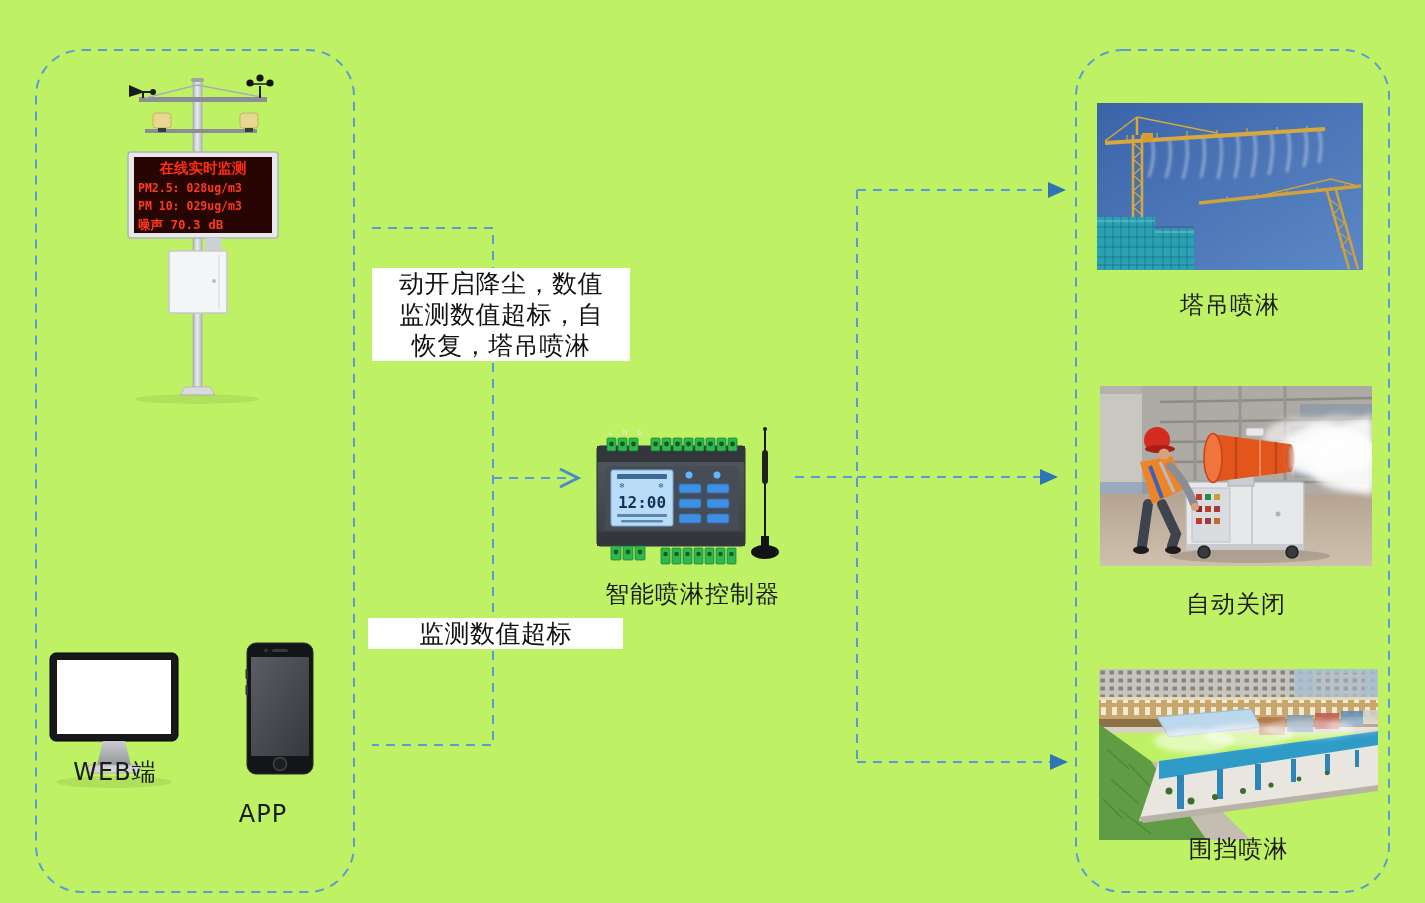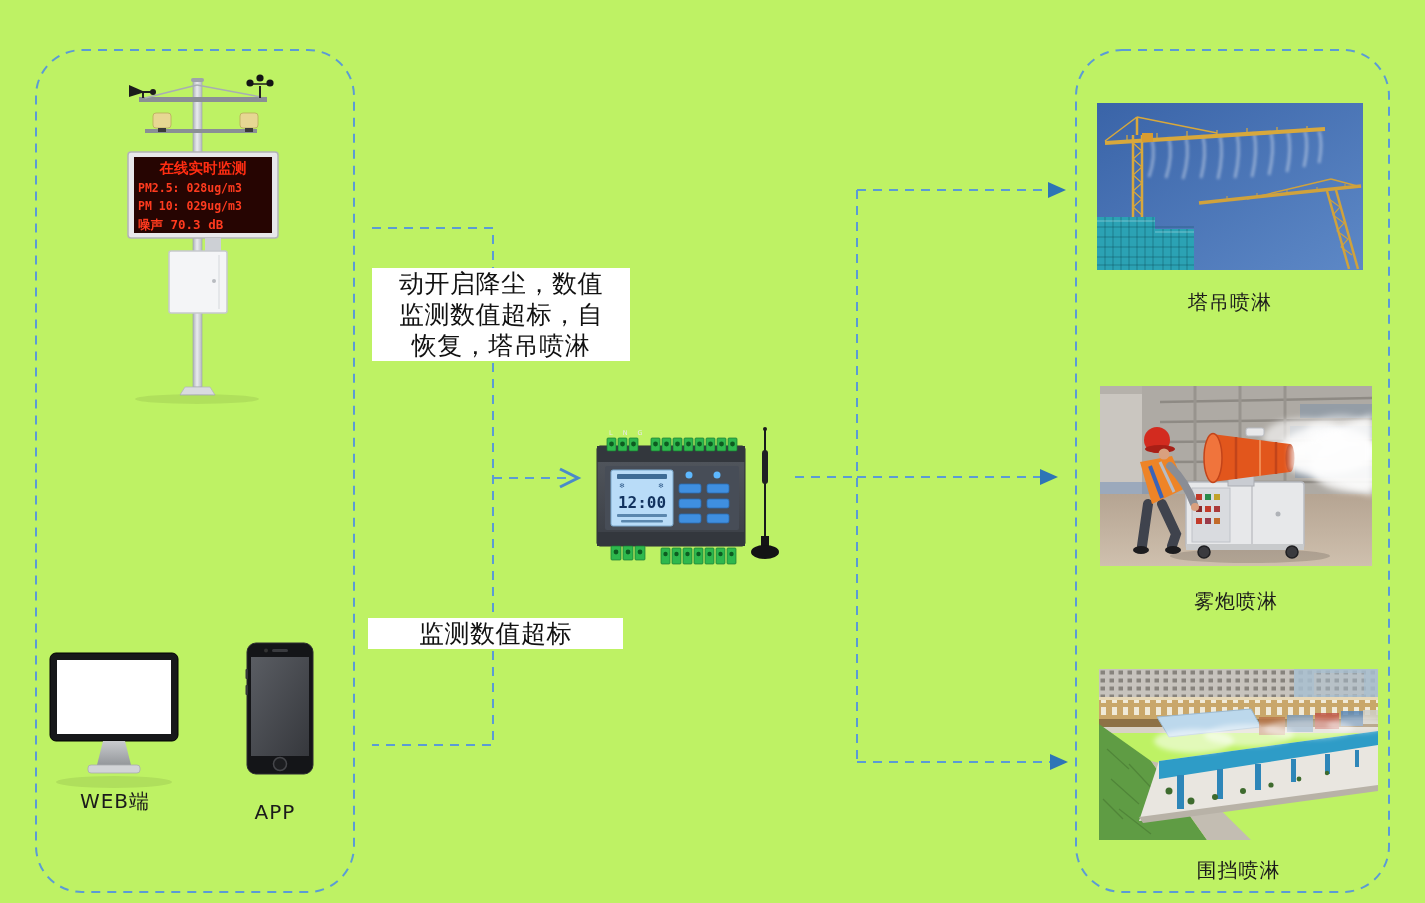--- a/index.html
+++ b/index.html
@@ -1,20 +1,20 @@
 <!DOCTYPE html>
 <html><head>
 <meta charset="utf-8">
 <style>
   html,body{margin:0;padding:0;background:#fff;}
   body{font-family:"DejaVu Sans","Liberation Sans",sans-serif;}
   .canvas{position:relative;width:1425px;height:903px;background:#bef264;overflow:hidden;}
   .abs{position:absolute;}
   .overlay{position:absolute;left:0;top:0;pointer-events:none;}
-  .lbl{position:absolute;text-align:center;font-size:20px;color:#1b1b1b;letter-spacing:1px;}
+  .lbl{position:absolute;text-align:center;font-size:24px;color:#1b1b1b;letter-spacing:1px;}
   .note{position:absolute;text-align:center;font-size:25px;line-height:31px;color:#111;background:#fff;letter-spacing:0.5px;}
   .photo{position:absolute;display:block;}
   svg{display:block;}
 </style>
 </head>
 <body>
 
 <div class="canvas">
 
   <svg class="overlay" width="1425" height="903" viewBox="0 0 1425 903">
@@ -100,38 +100,38 @@
         <stop offset="0" stop-color="#c9cbce"></stop>
           <stop offset="1" stop-color="#94979b"></stop>
       </linearGradient>
     </defs>
     <rect x="5" y="5" width="128" height="88" rx="6" fill="#17181a" stroke="#000" stroke-width="1"></rect>
     <rect x="12" y="12" width="114" height="74" fill="#ffffff"></rect>
     <polygon points="58,93 80,93 86,117 52,117" fill="url(#mn-neck)"></polygon>
     <rect x="43" y="117" width="52" height="8" rx="3" fill="#d2d4d7" stroke="#a9acb0" stroke-width="0.8"></rect>
     <ellipse cx="69" cy="134" rx="58" ry="6" fill="rgba(0,0,0,0.08)"></ellipse>
   </svg>
-  <div class="lbl" style="left:45px;top:788px;width:140px">WEB端</div>
+  <div class="lbl" style="left:45px;top:756px;width:140px">WEB端</div>
 
   <svg class="abs" style="left:245px;top:641px" width="70" height="138" viewBox="0 0 70 138">
     <defs>
       <linearGradient id="ph-scr" x1="0" y1="0" x2="1" y2="1">
         <stop offset="0" stop-color="#5a5d63"></stop>
           <stop offset="1" stop-color="#36383d"></stop>
       </linearGradient>
     </defs>
     <rect x="2" y="2" width="66" height="131" rx="9" fill="#141518" stroke="#2c2d31" stroke-width="1"></rect>
     <rect x="0.5" y="28" width="2.5" height="10" rx="1" fill="#35363a"></rect>
     <rect x="0.5" y="44" width="2.5" height="10" rx="1" fill="#35363a"></rect>
     <rect x="27" y="8" width="16" height="3" rx="1.5" fill="#3a3b3f"></rect>
     <circle cx="21" cy="9.5" r="2" fill="#333"></circle>
     <rect x="6" y="16" width="58" height="99" fill="url(#ph-scr)"></rect>
     <circle cx="35" cy="123" r="6.5" fill="#1c1d20" stroke="#45464a" stroke-width="1.5"></circle>
   </svg>
-  <div class="lbl" style="left:220px;top:800px;width:110px">APP</div>
+  <div class="lbl" style="left:208px;top:800px;width:110px">APP</div>
 
   <div class="note" style="left:372px;top:268px;width:258px">
     <div>动开启降尘，数值</div>
     <div>监测数值超标，自</div>
     <div>恢复，塔吊喷淋</div>
   </div>
   <div class="note" style="left:368px;top:618px;width:255px">监测数值超标</div>
 
   <svg class="abs" style="left:595px;top:424px" width="205" height="145" viewBox="0 0 205 145">
     <defs>
@@ -228,20 +228,21 @@
         <circle cx="70.5" cy="130" r="2.2"></circle>
           <circle cx="81.5" cy="130" r="2.2"></circle>
           <circle cx="92.5" cy="130" r="2.2"></circle>
           <circle cx="103.5" cy="130" r="2.2"></circle>
           <circle cx="114.5" cy="130" r="2.2"></circle>
           <circle cx="125.5" cy="130" r="2.2"></circle>
           <circle cx="136.5" cy="130" r="2.2"></circle>
       </g>
     </g>
   </svg>
+  <div class="lbl" style="left:565px;top:578px;width:255px">智能喷淋控制器</div>
 
   <svg class="photo" style="left:1097px;top:103px" width="266" height="167" viewBox="0 0 266 167">
     <defs>
       <linearGradient id="tc-sky" x1="0" y1="0" x2="1" y2="1">
         <stop offset="0" stop-color="#3a64a8"></stop>
           <stop offset="1" stop-color="#5d88c6"></stop>
       </linearGradient>
       <filter id="tc-blur">
           <feGaussianBlur stdDeviation="1.6"></feGaussianBlur>
         </filter>
@@ -412,21 +413,21 @@
       <polygon points="40,76 72,70 86,102 52,118" fill="#ee8427"></polygon>
       <line x1="50" y1="80" x2="62" y2="112" stroke="#3a63b8" stroke-width="4"></line>
       <line x1="60" y1="76" x2="74" y2="106" stroke="#b8bcc4" stroke-width="3"></line>
       <path d="M70 80 Q86 96 94 118" stroke="#8a8d95" stroke-width="8" fill="none" stroke-linecap="round"></path>
       <circle cx="95" cy="121" r="4" fill="#d9a07f"></circle>
       <circle cx="57" cy="54" r="13" fill="#d32b1f"></circle>
       <ellipse cx="60" cy="63" rx="15" ry="4" fill="#a81f16"></ellipse>
       <circle cx="64" cy="68" r="5.5" fill="#d9a07f"></circle>
     </g>
   </svg>
-  <div class="lbl" style="left:1100px;top:588px;width:272px">雾炮喷淋</div>
+  <div class="lbl" style="left:1100px;top:588px;width:272px">自动关闭</div>
 
   <svg class="photo" style="left:1099px;top:669px" width="279" height="171" viewBox="0 0 279 171">
     <defs>
       <pattern id="fs-win" width="9" height="8" patternUnits="userSpaceOnUse">
         <rect width="9" height="8" fill="#c7c3bd"></rect>
         <rect x="1.5" y="1.5" width="4.5" height="4" fill="#87837d"></rect>
       </pattern>
       <pattern id="fs-rail" width="11" height="12" patternUnits="userSpaceOnUse">
         <rect width="11" height="12" fill="#c9a76a"></rect>
         <rect x="2" y="2" width="5" height="8" fill="#f0ead8"></rect>
@@ -491,15 +492,15 @@
     <g fill="#3e6b2e">
       <circle cx="70" cy="122" r="3.5"></circle>
         <circle cx="92" cy="132" r="3.5"></circle>
         <circle cx="116" cy="128" r="3"></circle>
         <circle cx="144" cy="122" r="3"></circle>
         <circle cx="172" cy="116" r="2.6"></circle>
         <circle cx="200" cy="110" r="2.4"></circle>
         <circle cx="228" cy="104" r="2.2"></circle>
     </g>
   </svg>
-  <div class="lbl" style="left:1099px;top:857px;width:279px">围挡喷淋</div>
+  <div class="lbl" style="left:1099px;top:833px;width:279px">围挡喷淋</div>
 
 </div>
 
 </body></html>

